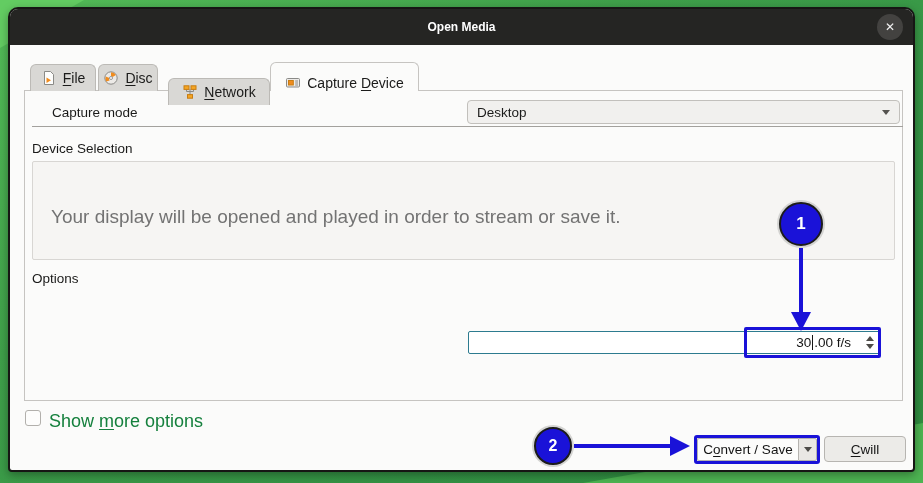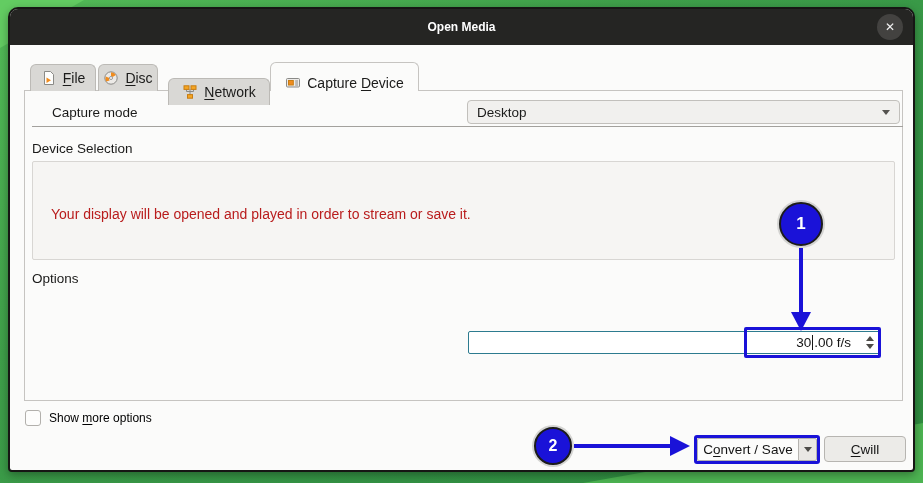--- a/index.html
+++ b/index.html
@@ -70,43 +70,43 @@
 
   .separator { position:absolute; left:22px; top:117px; width:871px; height:1px;
     background:#a3a19d; z-index:2; }
 
   .groupbox {
     position:absolute; left:22px; width:863px;
     background:#f6f5f3; border:1px solid #d8d6d3; border-radius:2px; z-index:2;
   }
   .groupbox.device { top:152px; height:99px; }
   .groupbox.options { top:284px; height:102px; }
-  .group-message { position:absolute; left:18px; top:44px; font-size:14px; color:#b91c1c;text-align:center; }
+  .group-message { position:absolute; left:18px; top:44px; font-size:19px; color:#737373;text-align:center; }
 
   
   .spinbox {
     position:absolute; left:458px; top:322px; width:412px; height:23px;
     background:#ffffff; border:1px solid #2d7b8f; border-radius:2px;
     display:flex; align-items:center; justify-content:flex-end;
     font-size:13.5px; color:#141414; padding-right:28px; z-index:2; cursor:text;
   }
   .caret { display:inline-block; width:0; height:15px;
     border-left:1.5px solid #141414; margin:0 1px -3px 1px; }
   .spin-buttons { position:absolute; right:5px; top:0; height:100%;
     display:flex; flex-direction:column; justify-content:center; gap:3px; }
   .spin-up { width:0; height:0; border-left:4px solid transparent;
     border-right:4px solid transparent; border-bottom:5px solid #4c4a47; cursor:pointer; }
   .spin-down { width:0; height:0; border-left:4px solid transparent;
     border-right:4px solid transparent; border-top:5px solid #4c4a47; cursor:pointer; }
 
   
   .checkbox { position:absolute; left:15px; top:401px; width:16px; height:16px;
     background:#fdfdfc; border:1px solid #b2b0ac; border-radius:3px; cursor:pointer; z-index:2; }
-  .checkbox-label { position:absolute; left:39px; top:402px; font-size:12px;
-    color:#000000; cursor:pointer; z-index:2; }
+  .checkbox-label { position:absolute; left:39px; top:402px; font-size:18px;
+    color:#15803d; cursor:pointer; z-index:2; }
 
   .convert-wrap {
     position:absolute; left:684px; top:426px; width:126px; height:29px;
     border:3px solid #1a12d8; border-radius:3px; display:flex; z-index:5;
     background:#fbfbfa;
   }
   .convert-main {
     flex:1; border:1px solid #b5b3af; border-right:none; border-radius:2px 0 0 2px;
     background:#fcfcfb; display:flex; align-items:center; justify-content:center;
     font-size:13.5px; color:#141414; cursor:pointer; white-space:nowrap;

